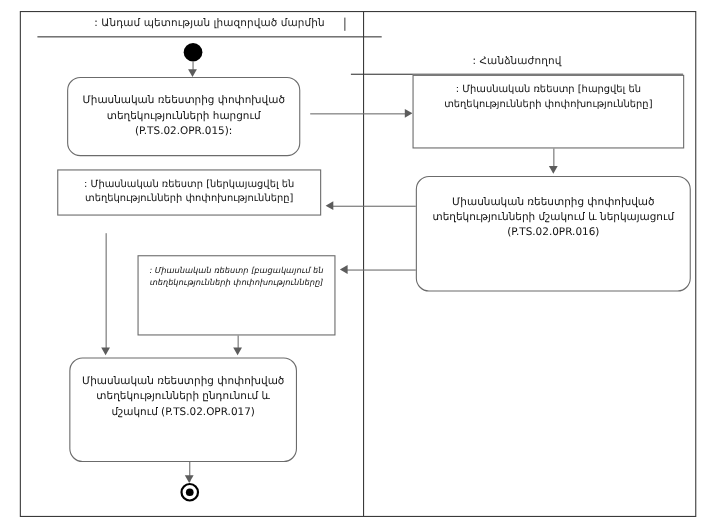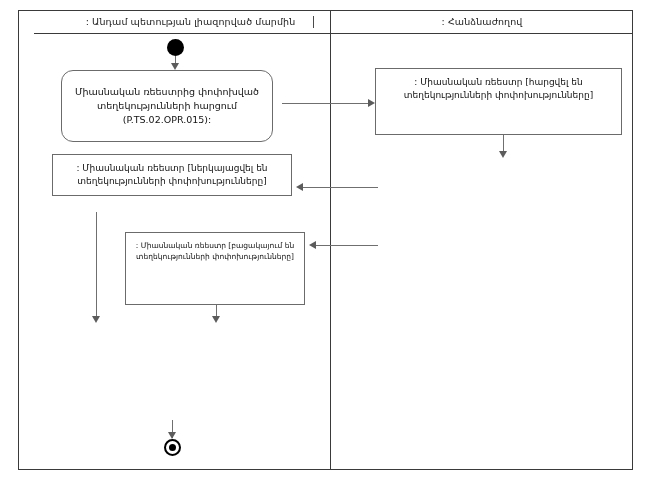--- a/index.html
+++ b/index.html
@@ -36,21 +36,21 @@
     position: absolute;
     top: 10px;
     height: 24px;
     box-sizing: border-box;
     border-bottom: 1px solid #3a3a3a;
     display: flex;
     align-items: center;
     justify-content: center;
   }
   .lane-head-left  { left: 18px;  width: 313px; margin-left: 16px; }
-  .lane-head-right { left: 331px; width: 302px; }
+  .lane-head-right { left: 319px; width: 302px; margin-top: 34px; }
 
   .lane-head-label {
     font-size: 9.5px;
     color: #1a1a1a;
     letter-spacing: 0.1px;
     white-space: nowrap;
   }
 
   
   .lane-divider {
@@ -90,21 +90,21 @@
     font-size: 9.5px;
     line-height: 1.45;
   }
   
   .objnode {
     border: 1px solid #6b6b6b;
     border-radius: 0;
     font-size: 9px;
     line-height: 1.45;
   }
-  .objnode.small { font-size: 7.5px; line-height: 1.5; }
+  .objnode.small { font-size: 7.5px; line-height: 1.5; font-style: italic; }
 
   .node-text { display: block; }
 
   
   .node.top { align-items: flex-start; padding-top: 7px; }
 
   
   .start-node {
     position: absolute;
     width: 17px;
@@ -198,32 +198,38 @@
   <div class="node objnode small top" style="left:125px; top:232px; width:180px; height:73px;">
     <span class="node-text">: Միասնական ռեեստր [բացակայում են տեղեկությունների փոփոխությունները]</span>
   </div>
 
   <div class="edge v" style="left:96px; top:212px; height:106px;"></div>
   <div class="arrow down" style="left:92px; top:316px;"></div>
 
   <div class="edge v" style="left:216px; top:305px; height:13px;"></div>
   <div class="arrow down" style="left:212px; top:316px;"></div>
 
+  <div class="node action top" style="left:63px; top:325px; width:207px; height:95px; padding-top:14px;">
+    <span class="node-text">Միասնական ռեեստրից փոփոխված տեղեկությունների ընդունում և մշակում (P.TS.02.OPR.017)</span>
+  </div>
 
   <div class="edge v" style="left:172px; top:420px; height:18px;"></div>
   <div class="arrow down" style="left:168px; top:432px;"></div>
   <div class="end-node" style="left:164px; top:439px;"></div>
 
   <div class="node objnode top" style="left:375px; top:68px; width:247px; height:67px;">
     <span class="node-text">: Միասնական ռեեստր [հարցվել են տեղեկությունների փոփոխությունները]</span>
   </div>
 
   <div class="edge v" style="left:503px; top:135px; height:18px;"></div>
   <div class="arrow down" style="left:499px; top:151px;"></div>
 
+  <div class="node action top" style="left:378px; top:160px; width:250px; height:105px; padding-top:16px;">
+    <span class="node-text">Միասնական ռեեստրից փոփոխված տեղեկությունների մշակում և ներկայացում (P.TS.02.0PR.016)</span>
+  </div>
 
   <div class="edge h" style="left:300px; top:187px; width:78px;"></div>
   <div class="arrow left" style="left:296px; top:183px;"></div>
 
   <div class="edge h" style="left:313px; top:245px; width:65px;"></div>
   <div class="arrow left" style="left:309px; top:241px;"></div>
 
 </div>
 
 </body></html>

